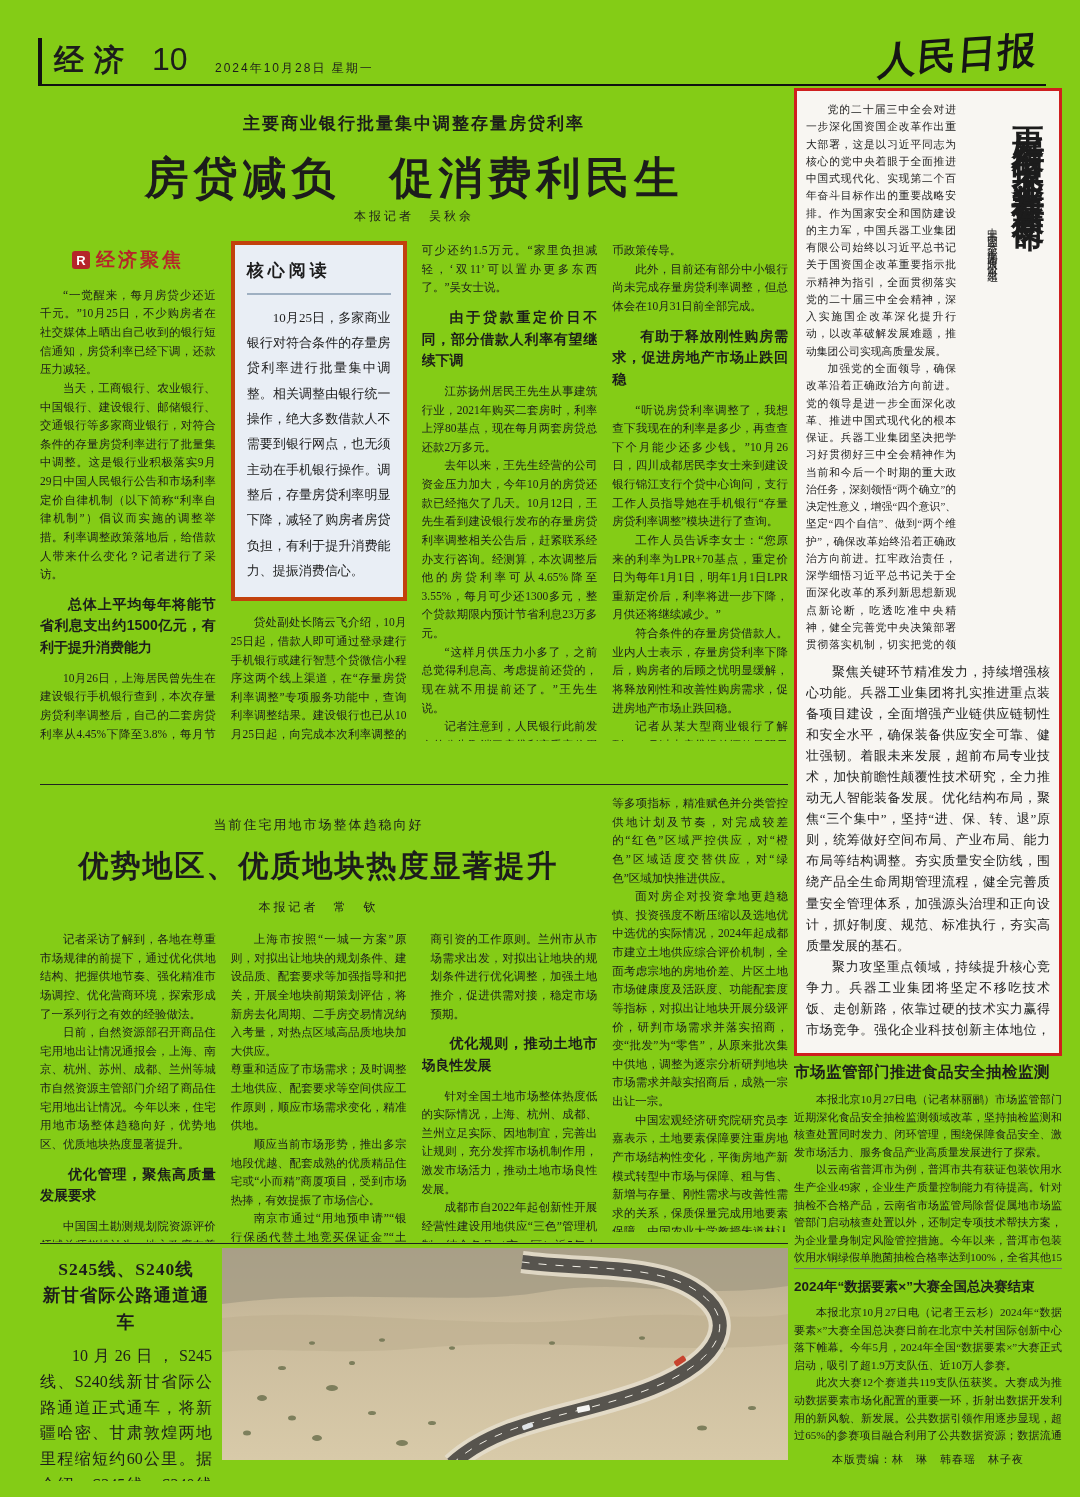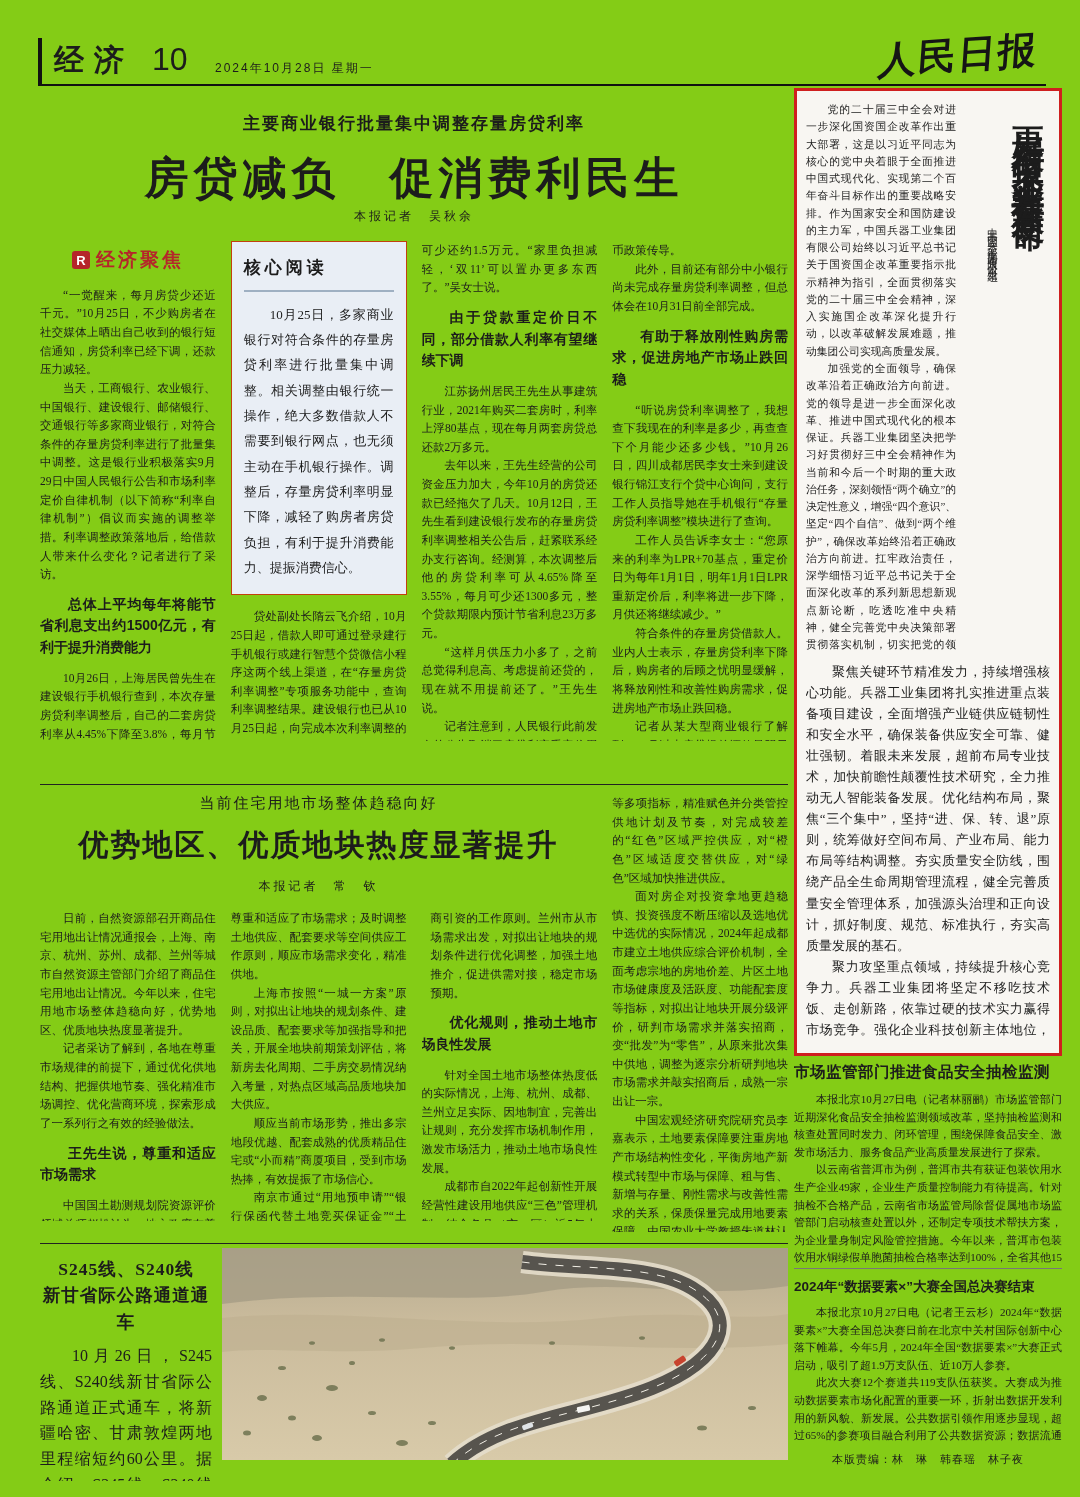--- a/index.html
+++ b/index.html
@@ -24,42 +24,42 @@
   .cols{display:flex;gap:15px;margin-top:16px;}
   .col{flex:1;height:500px;overflow:hidden;font-size:11.5px;line-height:1.62;text-align:justify;}
   .col p{margin:0;text-indent:2em;}
   .subhead{font-weight:700;font-size:14px;line-height:1.55;margin:10px 0;text-indent:2em;
            font-family:"Liberation Sans","DejaVu Sans",sans-serif;}
   .focus{display:flex;align-items:center;gap:6px;justify-content:center;margin:4px 0 10px;}
   .focus .r-logo{display:inline-flex;align-items:center;justify-content:center;width:18px;height:18px;
                  background:#b5262a;color:#fff;font-weight:700;border-radius:3px;font-size:13px;
                  font-family:"Liberation Sans","DejaVu Sans",sans-serif;}
   .focus .focus-label{color:#b5262a;font-size:19px;font-weight:700;letter-spacing:3px;}
-  .corebox{background:#e9eef5;border:1px solid #c2410c;padding:12px 12px 14px;margin-bottom:12px;}
+  .corebox{background:#e9eef5;border:4px solid #c2410c;padding:12px 12px 14px;margin-bottom:12px;}
   .corebox h3{margin:0 0 8px;font-size:17px;letter-spacing:4px;font-weight:700;
               font-family:"Liberation Sans","DejaVu Sans",sans-serif;}
   .corebox .rule{border-top:2px solid #9fb0c2;margin-bottom:10px;}
   .corebox p{margin:0;font-size:13px;line-height:1.95;text-indent:2em;text-align:justify;}
   
   .party{position:absolute;left:794px;top:88px;width:268px;height:968px;border:3px solid #cf1f1f;
          box-sizing:border-box;padding:10px 9px;background:#f8f6f2;}
   .party-top{display:flex;height:552px;overflow:hidden;}
   .party-text{width:150px;font-size:10.8px;line-height:1.6;text-align:justify;overflow:hidden;}
   .party-text p{margin:0;text-indent:2em;}
   .party-side{flex:1;display:flex;justify-content:flex-end;}
   .party-byline{writing-mode:vertical-rl;font-size:10.5px;letter-spacing:3px;padding-top:118px;color:#222;margin-right:6px;}
   .party-title{writing-mode:vertical-rl;font-size:33px;font-weight:900;letter-spacing:7px;
                font-family:"Liberation Sans","DejaVu Sans",sans-serif;}
   .party-bottom{margin-top:8px;height:378px;overflow:hidden;font-size:13px;line-height:1.62;text-align:justify;}
   .party-bottom p{margin:0;text-indent:2em;}
   
   .divider{position:absolute;left:40px;width:748px;border-top:1.5px solid #222;}
   .central{position:absolute;left:40px;top:794px;width:748px;display:flex;gap:15px;}
   .central-left{width:558px;}
-  .central .kicker{text-align:center;font-size:15px;letter-spacing:2px;}
+  .central .kicker{text-align:center;font-size:13px;letter-spacing:2px;margin-top:22px;}
   .central .headline{text-align:center;font-size:30px;font-weight:700;letter-spacing:2px;margin-top:12px;}
   .central .byline{text-align:center;font-size:12px;letter-spacing:3px;margin-top:12px;}
   .central-cols{display:flex;gap:15px;margin-top:14px;}
   .ccol{flex:1;height:312px;overflow:hidden;font-size:11.5px;line-height:1.62;text-align:justify;}
   .ccol p{margin:0;text-indent:2em;}
   .central-right{width:176px;height:438px;overflow:hidden;font-size:11.5px;line-height:1.62;text-align:justify;}
   .central-right p{margin:0;text-indent:2em;}
   
   .road-news{position:absolute;left:40px;top:1256px;width:172px;height:225px;overflow:hidden;}
   .road-title{text-align:center;font-weight:700;font-size:17.5px;line-height:1.5;letter-spacing:1px;}
@@ -160,28 +160,28 @@
 
   <div class="divider" style="top:784px;"></div>
 
   <div class="central">
     <div class="central-left">
       <div class="kicker">当前住宅用地市场整体趋稳向好</div>
       <div class="headline">优势地区、优质地块热度显著提升</div>
       <div class="byline">本报记者　常　钦</div>
       <div class="central-cols">
         <div class="ccol">
+          <p>记者采访了解到，各地在尊重市场规律的前提下，通过优化供地结构、把握供地节奏、强化精准市场调控、优化营商环境，探索形成了一系列行之有效的经验做法。</p>
           <p>日前，自然资源部召开商品住宅用地出让情况通报会，上海、南京、杭州、苏州、成都、兰州等城市自然资源主管部门介绍了商品住宅用地出让情况。今年以来，住宅用地市场整体趋稳向好，优势地区、优质地块热度显著提升。</p>
-          <p>记者采访了解到，各地在尊重市场规律的前提下，通过优化供地结构、把握供地节奏、强化精准市场调控、优化营商环境，探索形成了一系列行之有效的经验做法。</p>
-          <div class="subhead">王先生说，尊重和适应市场需求</div>
+          <div class="subhead">优化管理，聚焦高质量发展要求</div>
           <p>中国国土勘测规划院资源评价领域总师赵松认为，地方政府在尊重市场规律的前提下主动作为、精准谋划，顺应市场规律，响应公众需求，体现了管理定位、管理工具的升级和优化。中央财经大学副教授柴铎表示，参</p>
         </div>
         <div class="ccol">
+          <p>上海市按照“一城一方案”原则，对拟出让地块的规划条件、建设品质、配套要求等加强指导和把关，开展全地块前期策划评估，将新房去化周期、二手房交易情况纳入考量，对热点区域高品质地块加大供应。</p>
           <p style="text-indent:0;">尊重和适应了市场需求；及时调整土地供应、配套要求等空间供应工作原则，顺应市场需求变化，精准供地。</p>
-          <p>上海市按照“一城一方案”原则，对拟出让地块的规划条件、建设品质、配套要求等加强指导和把关，开展全地块前期策划评估，将新房去化周期、二手房交易情况纳入考量，对热点区域高品质地块加大供应。</p>
           <p>顺应当前市场形势，推出多宗地段优越、配套成熟的优质精品住宅或“小而精”商厦项目，受到市场热捧，有效提振了市场信心。</p>
           <p>南京市通过“用地预申请”“银行保函代替土地竞买保证金”“土地‘带押过户’”等方式，对接市场需求，持续完善土地出让服务。政策出台后，住宅用地平均容积率由去年的2.09下降到今年的1.75；增加见索即付银行保函作为参加土地竞买的履约保证方式，将企业购地自有资金审查由前置改为竞得后审查，竞买保证金在土地成交当天即可退还，减</p>
         </div>
         <div class="ccol">
           <p style="text-indent:0;margin-left:9px;">商引资的工作原则。兰州市从市场需求出发，对拟出让地块的规划条件进行优化调整，加强土地推介，促进供需对接，稳定市场预期。</p>
           <div class="subhead">优化规则，推动土地市场良性发展</div>
           <p>针对全国土地市场整体热度低的实际情况，上海、杭州、成都、兰州立足实际、因地制宜，完善出让规则，充分发挥市场机制作用，激发市场活力，推动土地市场良性发展。</p>
           <p>成都市自2022年起创新性开展经营性建设用地供应“三色”管理机制，结合各县（市、区）近5年土地供应、已供项目开工、批而未供和闲置土地处置情况</p>
 
         </div>

